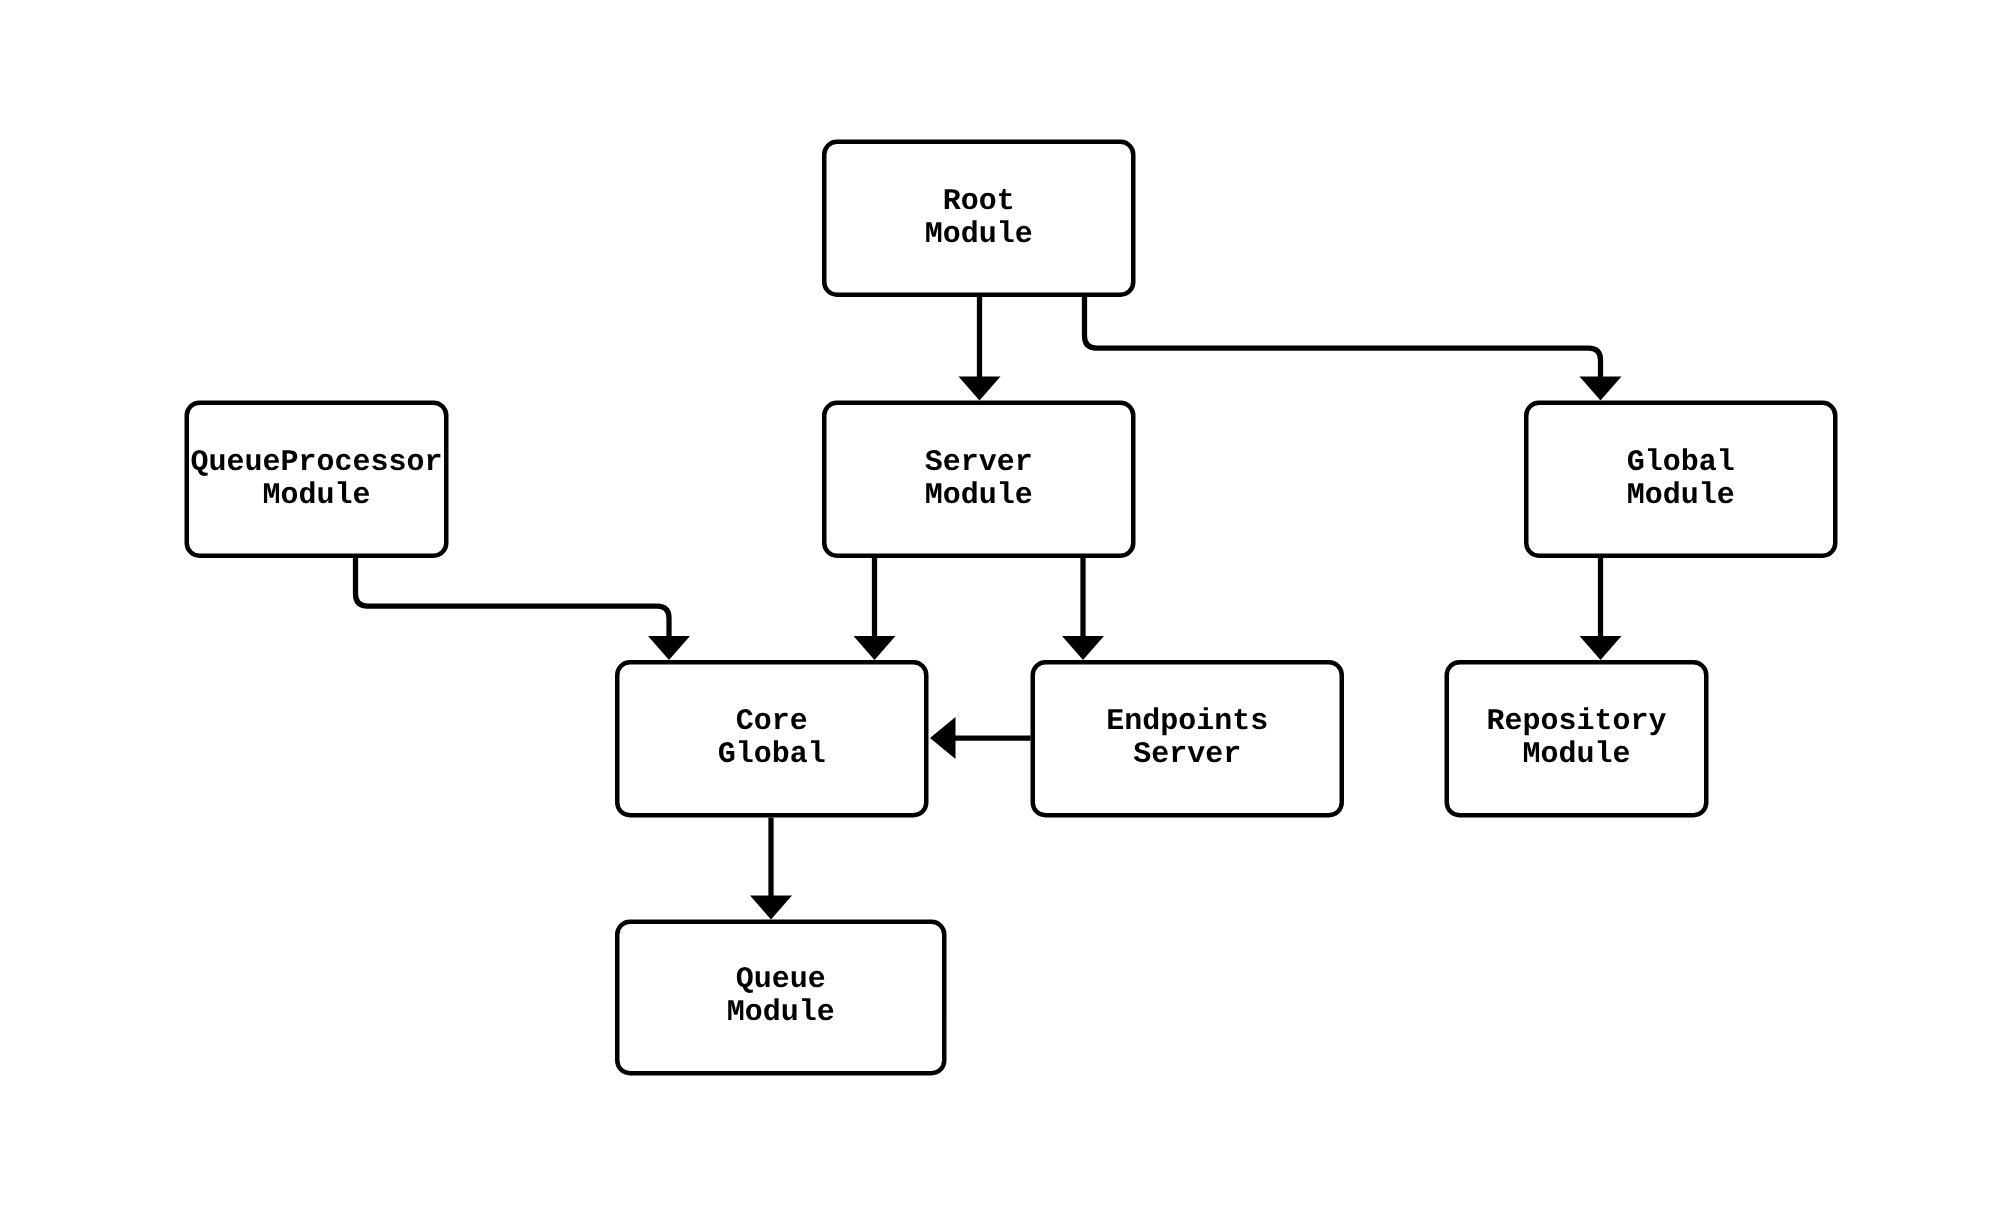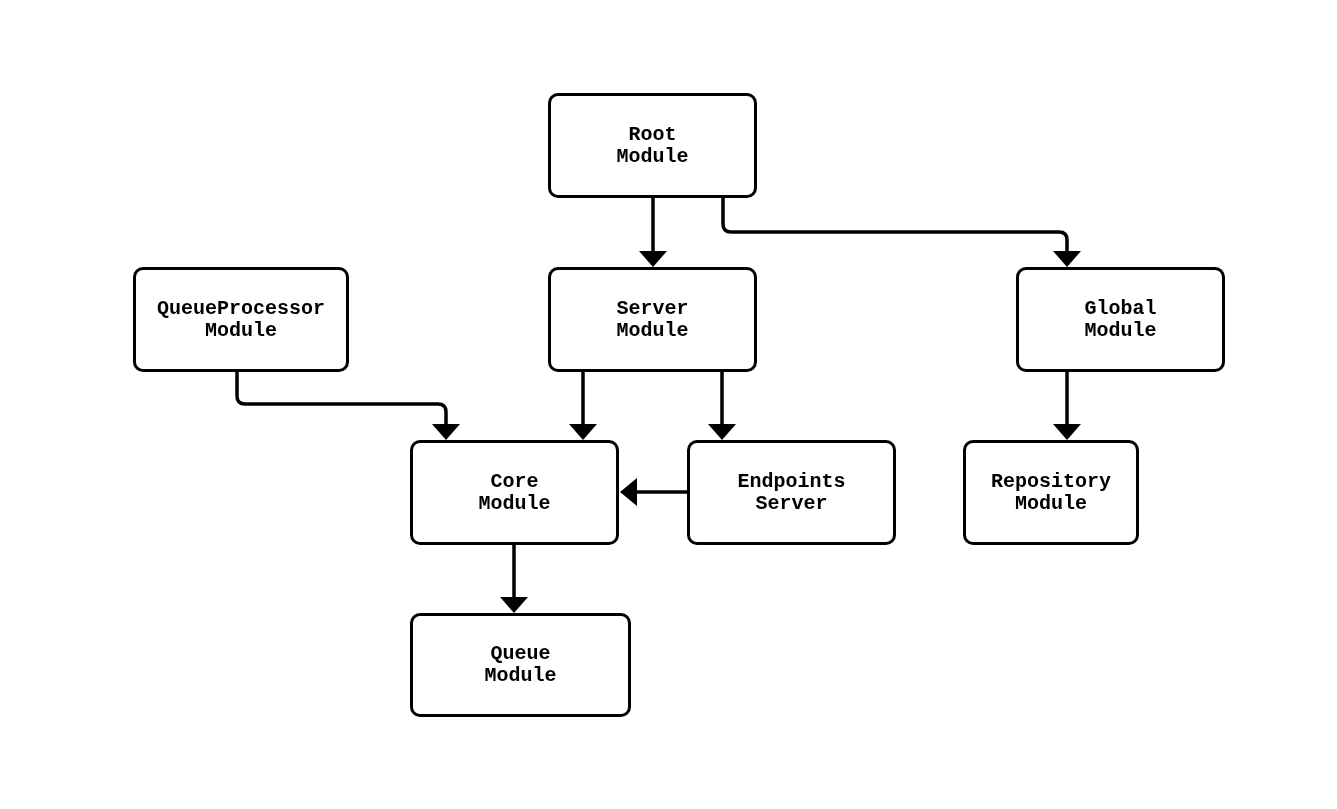--- a/index.html
+++ b/index.html
@@ -41,21 +41,21 @@
     align-items: center;
     justify-content: center;
     text-align: center;
     font-size: 20px;
     font-weight: bold;
     line-height: 22px;
     color: #000000;
     white-space: pre-line;
   }
   .node-root        { left: 548px; top:  93px; width: 209px; height: 105px; }
-  .node-queueproc   { left: 133px; top: 267px; width: 216px; height: 105px; }
+  .node-queueproc   { left: 123px; top: 267px; width: 176px; height: 105px; }
   .node-server      { left: 548px; top: 267px; width: 209px; height: 105px; border-radius: 10px; }
   .node-global      { left: 1016px; top: 267px; width: 209px; height: 105px; }
   .node-core        { left: 410px; top: 440px; width: 209px; height: 105px; }
   .node-endpoints   { left: 687px; top: 440px; width: 209px; height: 105px; }
   .node-repository  { left: 963px; top: 440px; width: 176px; height: 105px; }
   .node-queue       { left: 410px; top: 613px; width: 221px; height: 104px; }
 </style>
 </head>
 <body>
 
@@ -107,21 +107,21 @@
 
   <div class="node node-root">Root
 Module</div>
   <div class="node node-queueproc">QueueProcessor
 Module</div>
   <div class="node node-server">Server
 Module</div>
   <div class="node node-global">Global
 Module</div>
   <div class="node node-core">Core
-Module</div>
+Global</div>
   <div class="node node-endpoints">Endpoints
 Server</div>
   <div class="node node-repository">Repository
 Module</div>
   <div class="node node-queue">Queue
 Module</div>
 
 </div>
 
 </body></html>

